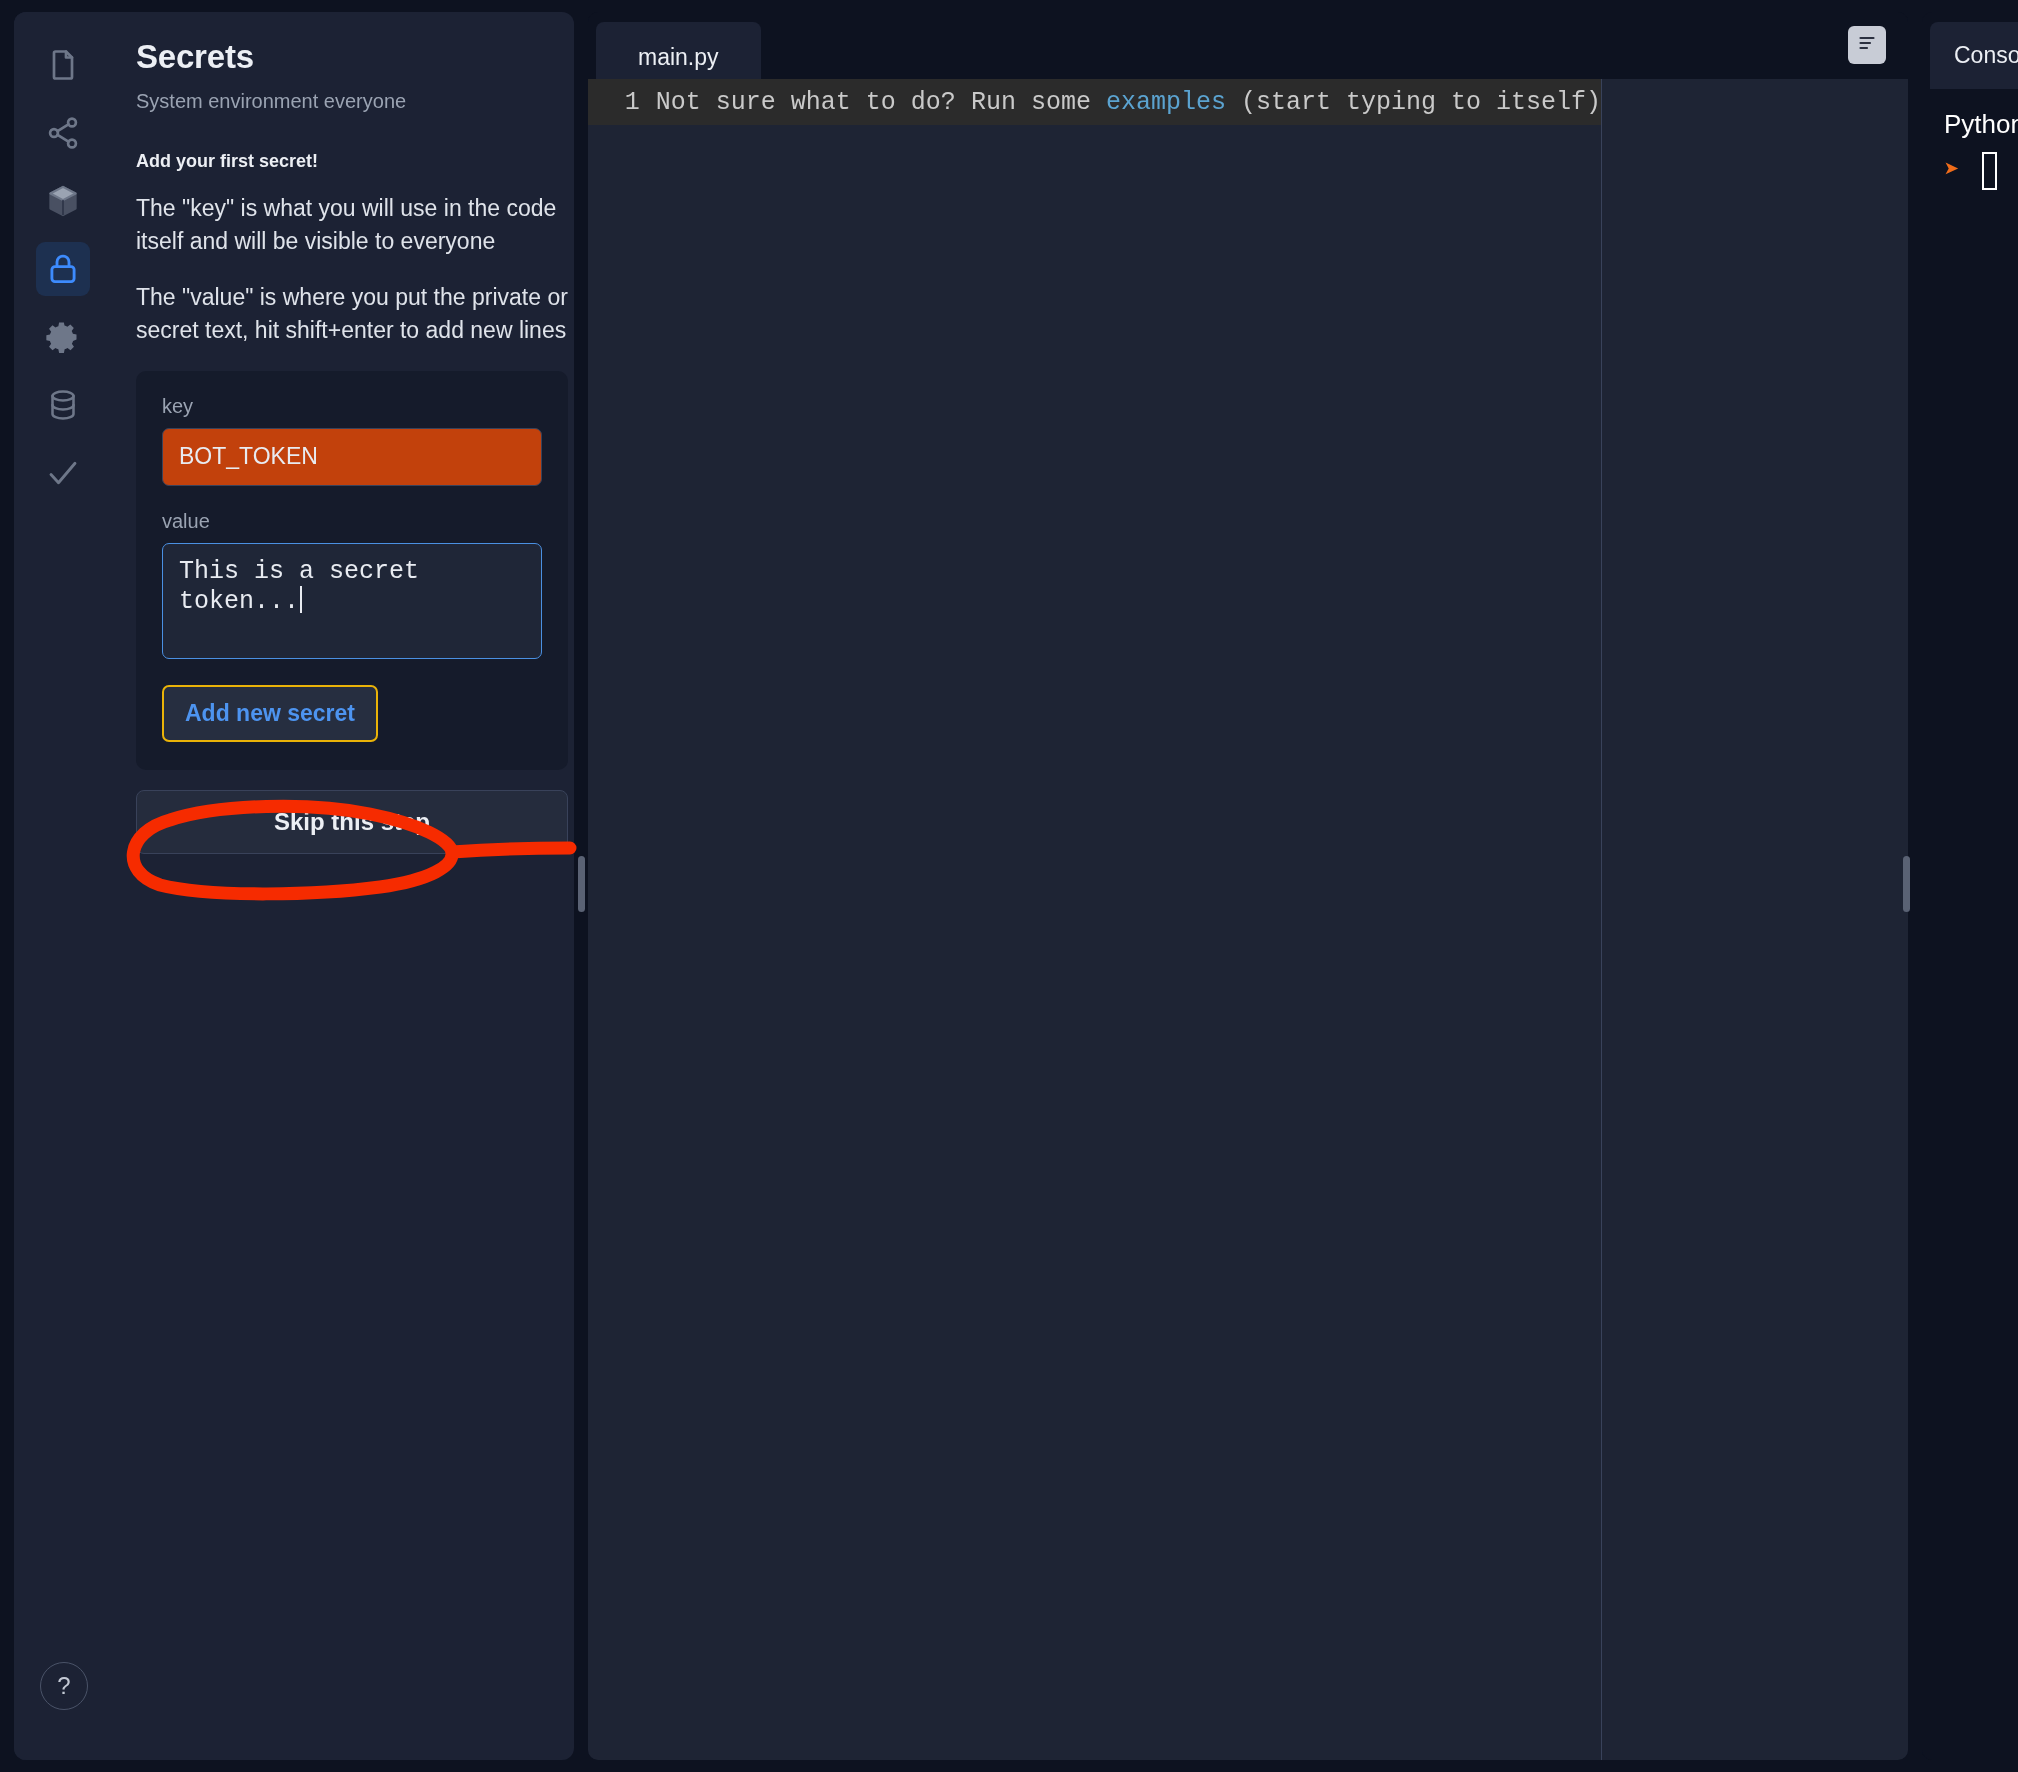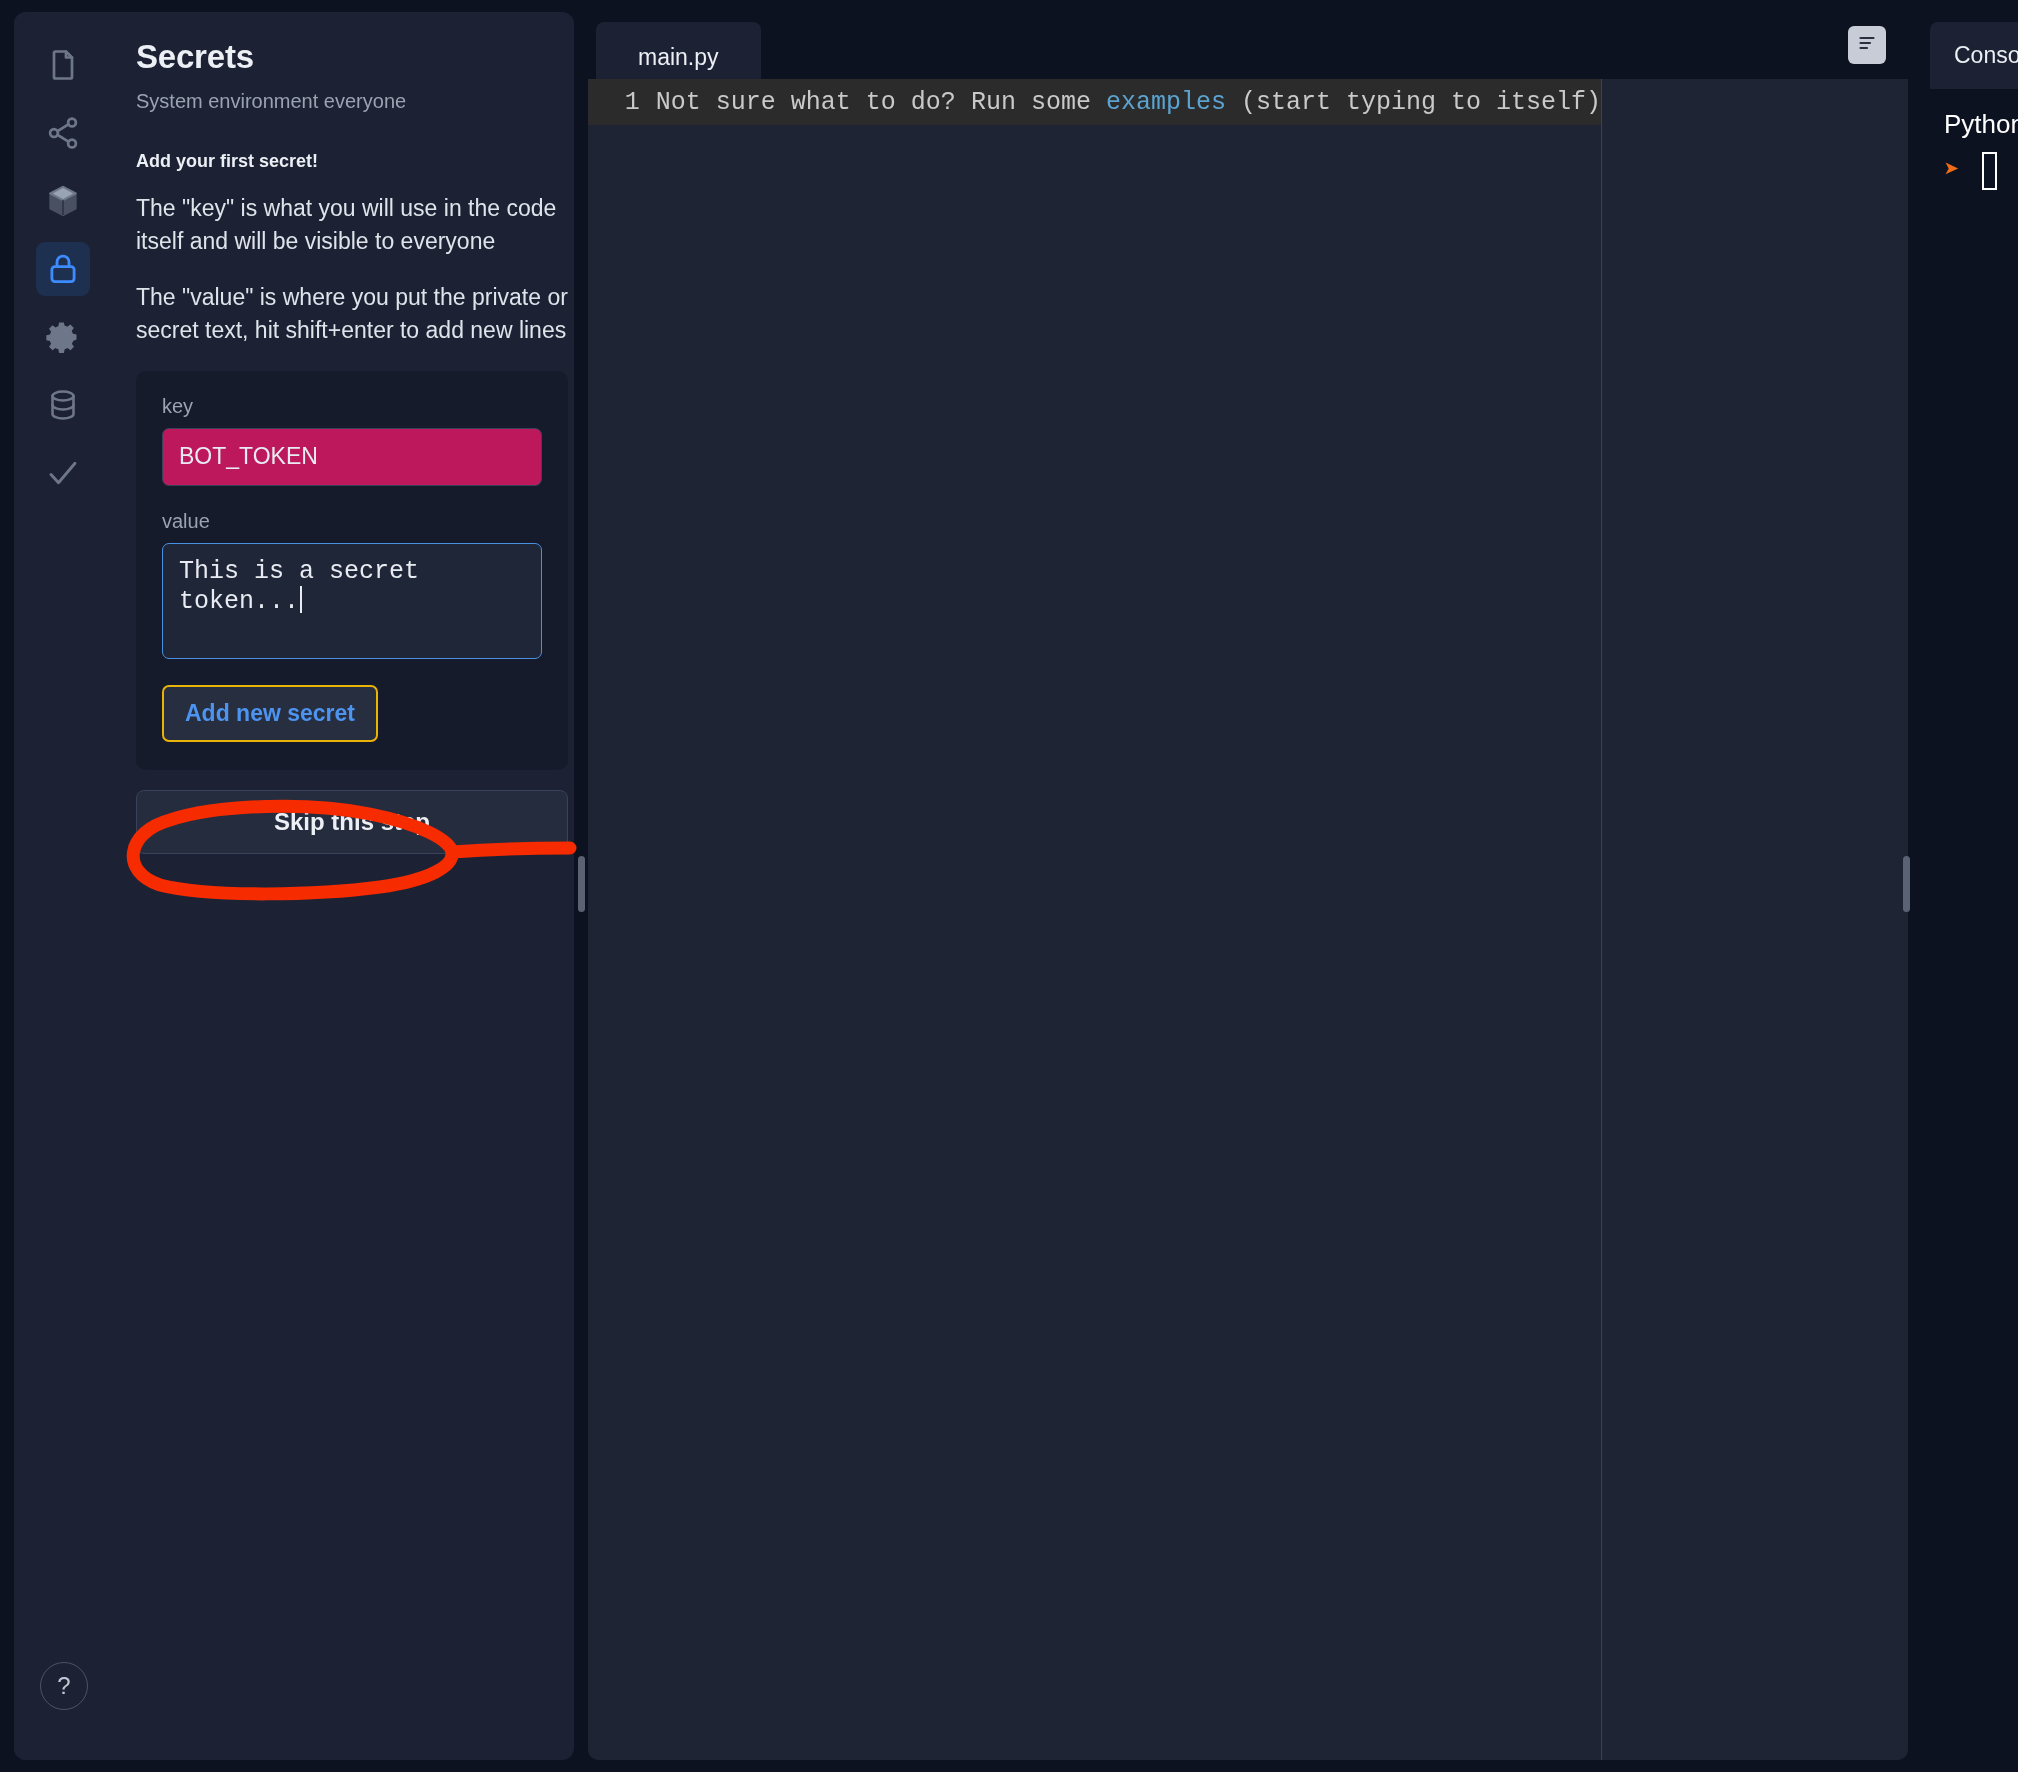--- a/index.html
+++ b/index.html
@@ -95,21 +95,21 @@
     width: 432px;
   }
   .field-label {
     font-size: 20px;
     color: #9aa3b2;
     margin-bottom: 10px;
   }
   .key-input {
     width: 100%;
     height: 58px;
-    background: #be185d;
+    background: #c2410c;
     border: 1px solid #39425a;
     border-radius: 7px;
     color: #e8ebf1;
     font-size: 23px;
     font-family: "Liberation Sans", sans-serif;
     padding: 0 16px;
     outline: none;
     margin-bottom: 24px;
     display: flex;
     align-items: center;

